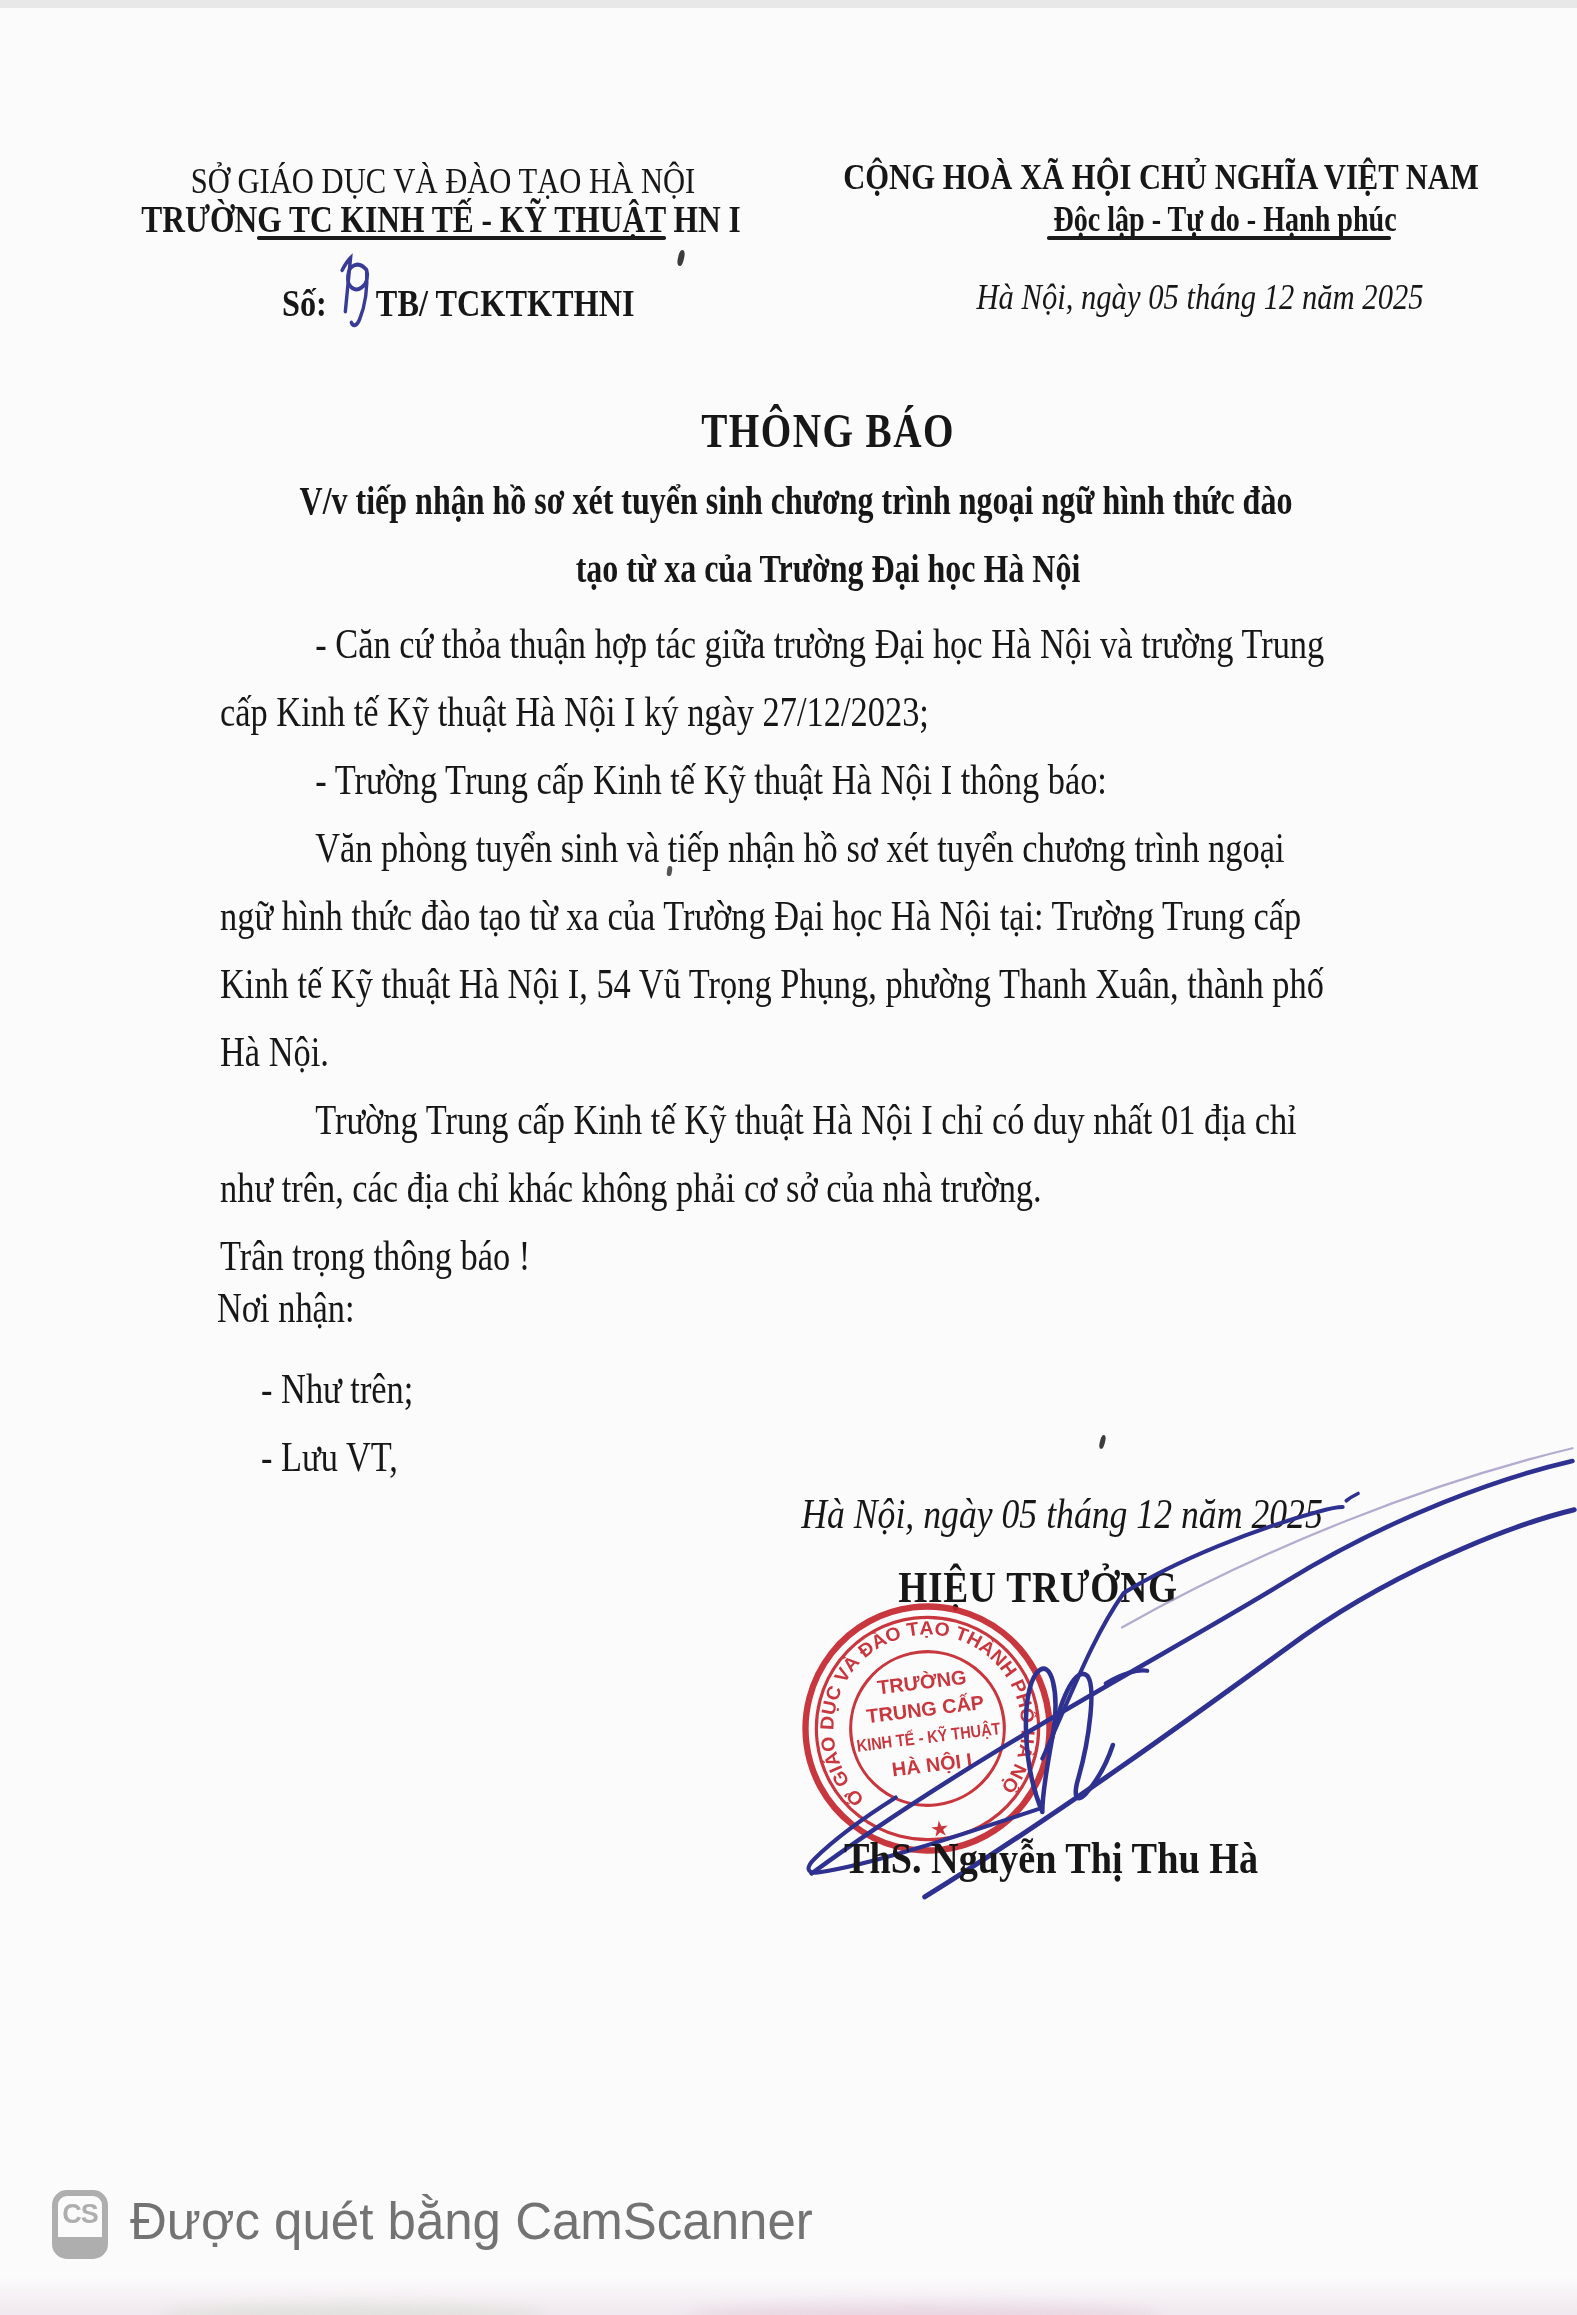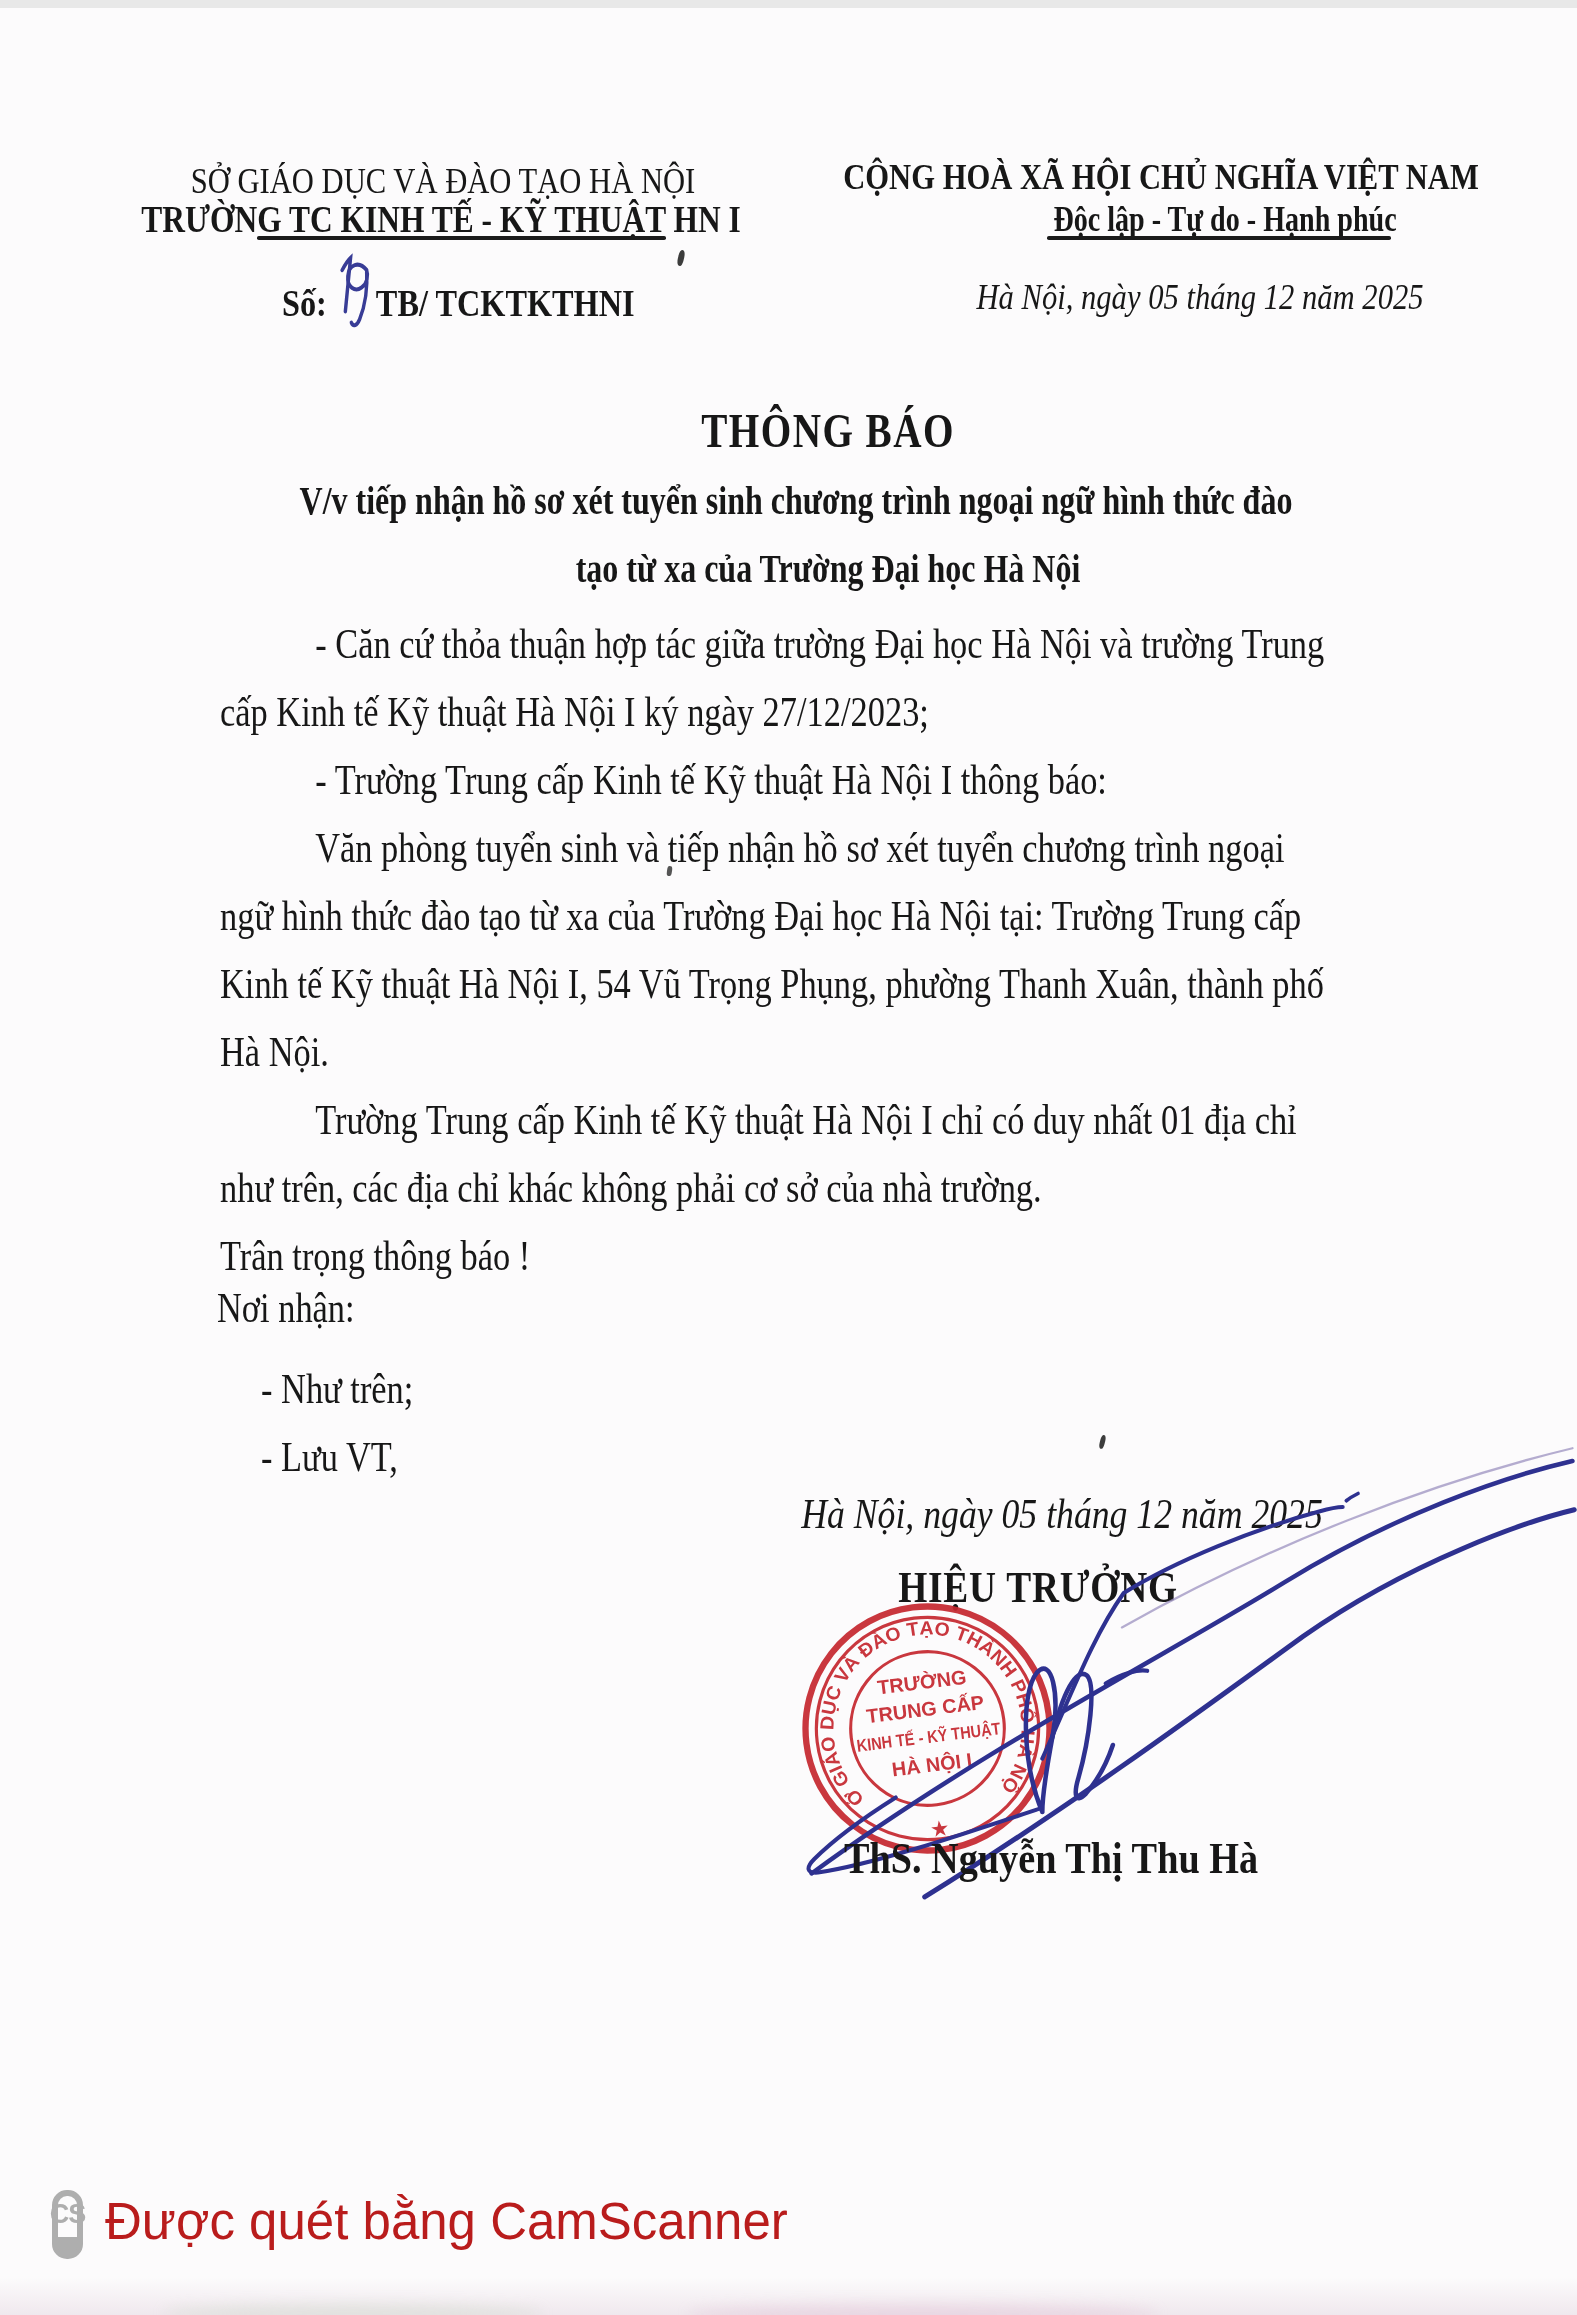--- a/index.html
+++ b/index.html
@@ -20,28 +20,28 @@
   .body-block { position:absolute; left:220px; top:602px; }
   .bl { font-size:43px; line-height:68px; height:68px; white-space:nowrap;
         transform:scaleX(0.80); transform-origin:0 50%; }
   .ind { padding-left:119px; }
   .hand19 { display:inline-block; width:54px; height:76px; margin:-16.3px 0 -23.5px 3.6px; vertical-align:-12.7px; }
   .mark { position:absolute; background:#3c3c3c; border-radius:40%; }
   .stamp-svg, .sig-svg { position:absolute; }
   .sig-svg { left:0; top:0; pointer-events:none; }
   .footer { position:absolute; left:52px; top:2182px; display:flex; align-items:center;
             font-family:"Liberation Sans", sans-serif; }
-  .cs-icon { width:31px; height:69px; border:6.3px solid #aeaeae; border-radius:15px;
+  .cs-icon { width:56px; height:69px; border:6.3px solid #aeaeae; border-radius:15px;
              position:relative; box-sizing:border-box; flex:0 0 auto; }
   .cs-txt { position:absolute; top:2.7px; left:50%; transform:translateX(-50%);
             font-weight:bold; font-size:27px; color:#aeaeae; letter-spacing:-0.9px;
             font-family:"Liberation Sans", sans-serif; }
   .cs-bar { position:absolute; left:0; right:0; bottom:0; height:16.3px; background:#aeaeae;
             border-radius:0 0 5.4px 5.4px; }
-  .cs-text { margin-left:22px; font-size:51px; color:#b91c1c; line-height:56px; padding-bottom:5.4px; }
+  .cs-text { margin-left:22px; font-size:51px; color:#737373; line-height:56px; padding-bottom:5.4px; }
   .edge-tint { position:absolute; left:0; right:0; bottom:0; height:47px;
                background:linear-gradient(to bottom, rgba(200,170,190,0) 0%, rgba(196,166,188,0.22) 80%, rgba(186,170,160,0.3) 100%); }
   .blob { position:absolute; filter:blur(6.3px); border-radius:50%; }
 </style>
 </head>
 <body>
 
 <div class="page">
 
   <div class="t c85" style="left:443px; top:152px; font-size:36px;">SỞ GIÁO DỤC VÀ ĐÀO TẠO HÀ NỘI</div>

